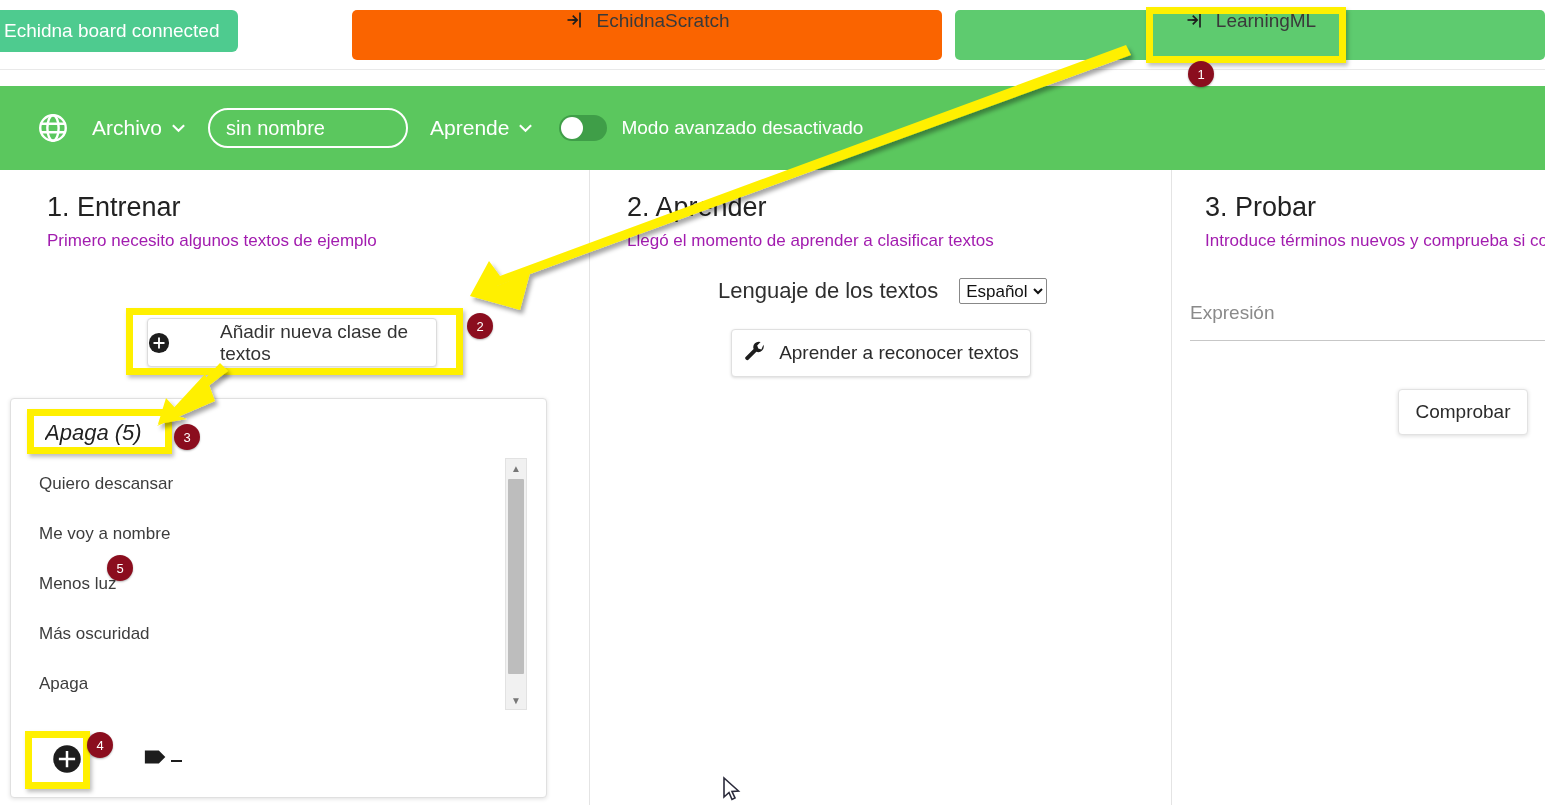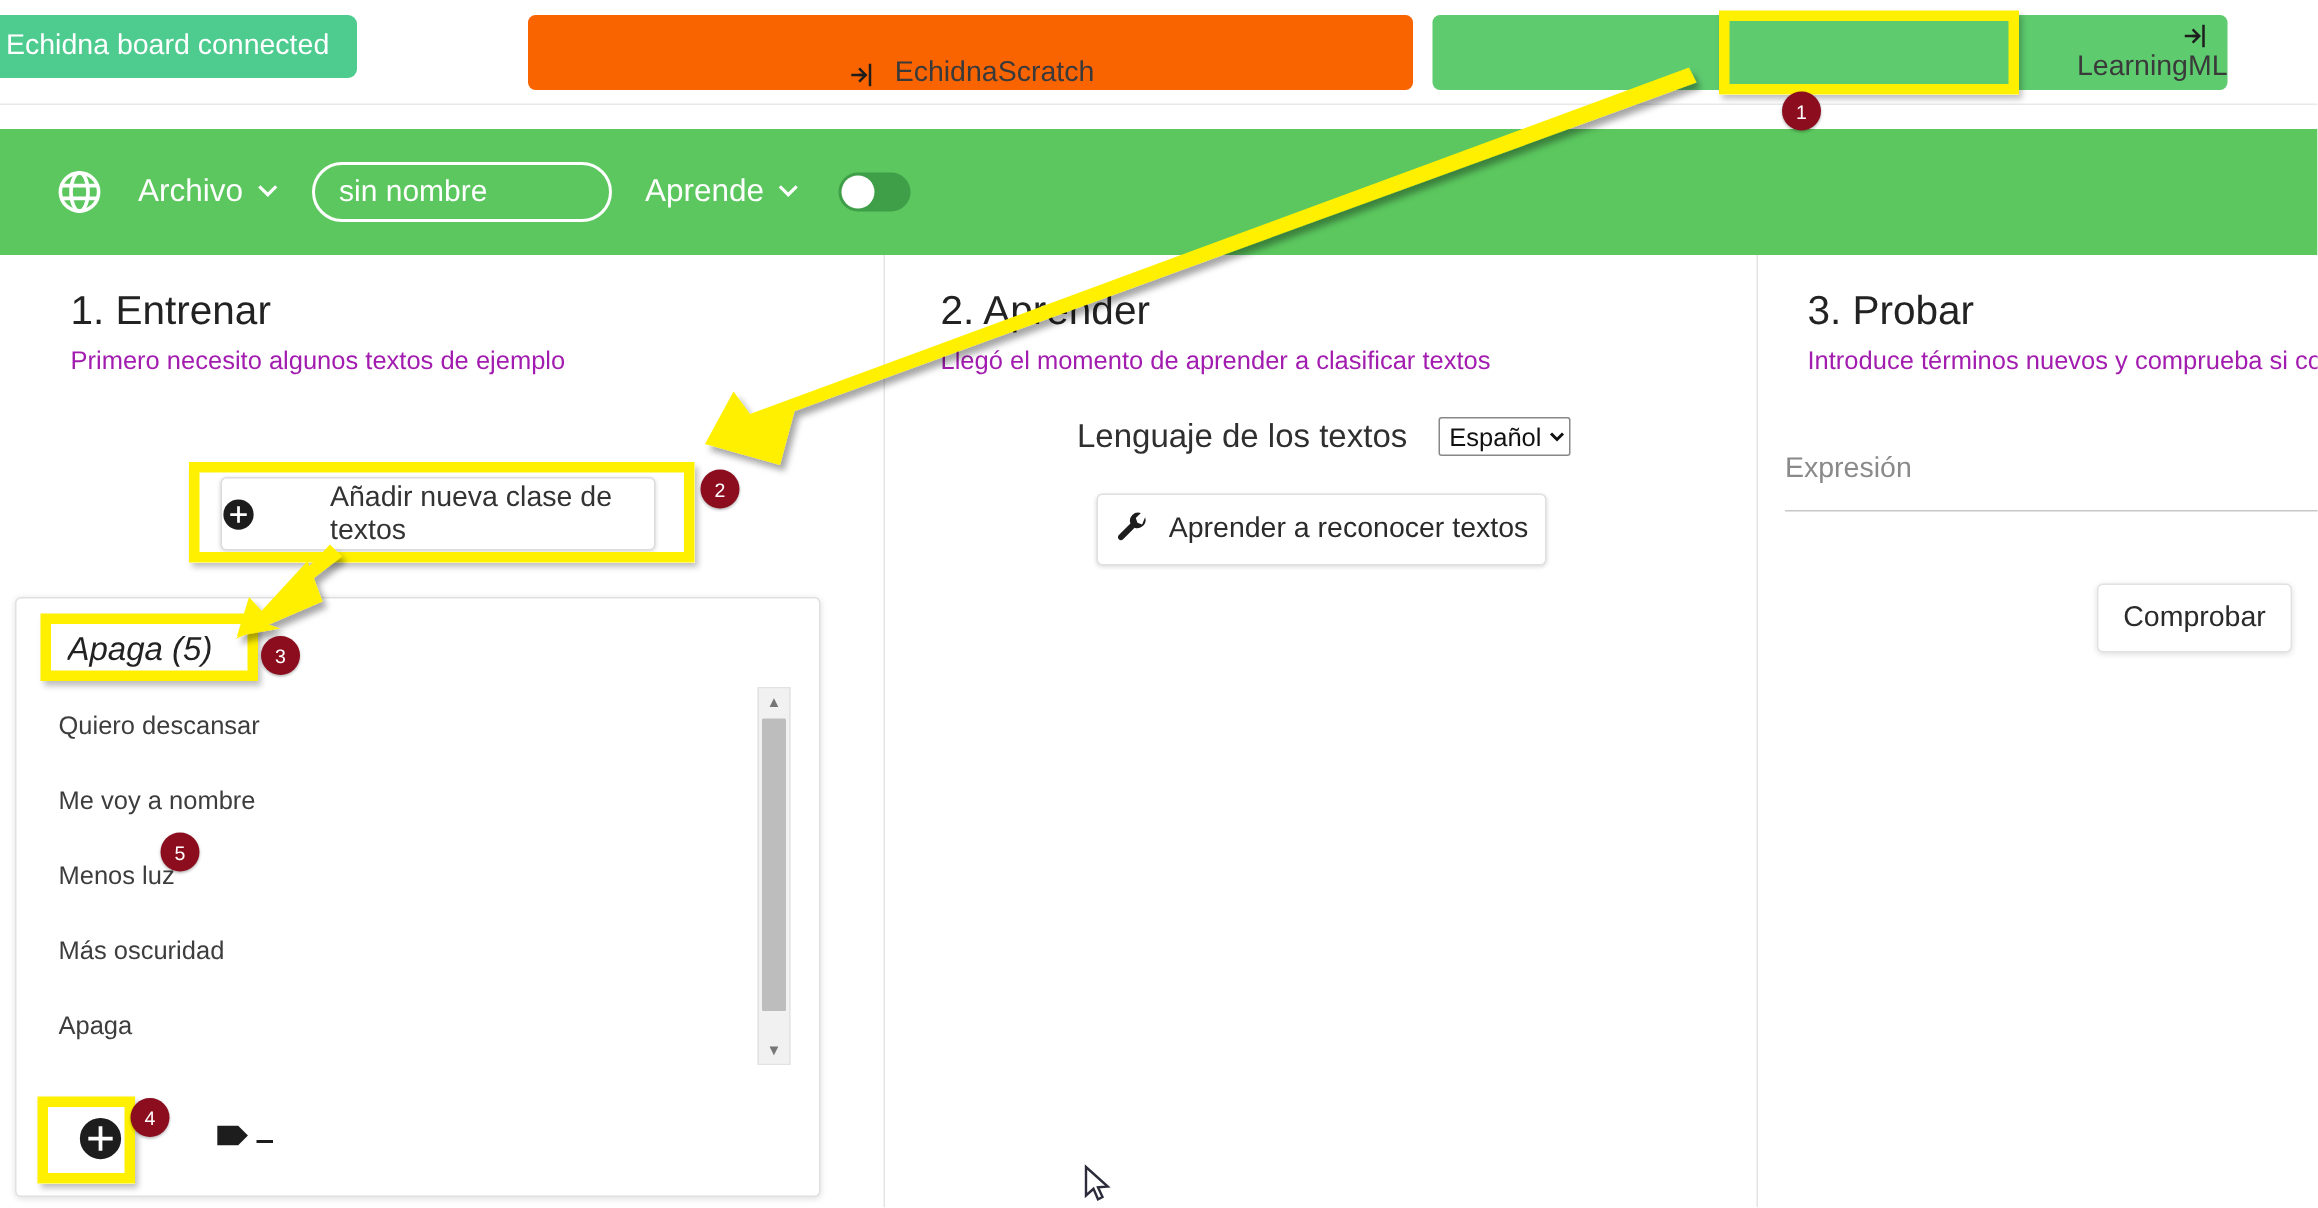--- a/index.html
+++ b/index.html
@@ -20,26 +20,26 @@
     position:absolute;left:-14px;top:10px;
     height:42px;line-height:42px;
     padding:0 18px 0 18px;
     background:#4ECB8F;color:#ffffff;
     border-radius:6px;
     font-size:19px;white-space:nowrap;
   }
   .tab{
     position:absolute;top:10px;height:50px;
     border-radius:5px;
-    display:flex;align-items:flex-end;justify-content:center;
+    display:flex;align-items:flex-start;justify-content:center;
     font-size:19px;color:#3a3a3a;cursor:pointer;
     box-sizing:border-box;
   }
   .tab-scratch{left:352px;width:590px;background:#FA6400;}
-  .tab-lml{left:955px;width:530px;background:#5ECB6F;flex-direction:column;}
+  .tab-lml{left:955px;width:590px;background:#5ECB6F;}
   .tab .login-ico{margin-right:10px;display:inline-flex;align-items:center;}
 
   
   .toolbar{
     position:absolute;left:0;top:86px;width:1545px;height:84px;
     background:#5BC75E;
     display:flex;align-items:center;
   }
   .tb-globe{margin-left:36px;width:34px;height:34px;}
   .tb-menu{
@@ -250,20 +250,21 @@
     <span class="caret">
       <svg width="15" height="10" viewBox="0 0 16 10" fill="none" stroke="#fff" stroke-width="2.2">
           <path d="M2 2l6 6 6-6"></path>
         </svg>
     </span>
   </div>
 
   <div class="toggle">
     <div class="knob"></div>
   </div>
+  <span class="tb-label">Modo avanzado desactivado</span>
 </div>
 
 <div class="cols">
 
   <div class="col col-1"></div>
   <div class="col col-2"></div>
   <div class="col col-3"></div>
 
   <div class="c1-head">
     <h2 class="col-title">1. Entrenar</h2>

